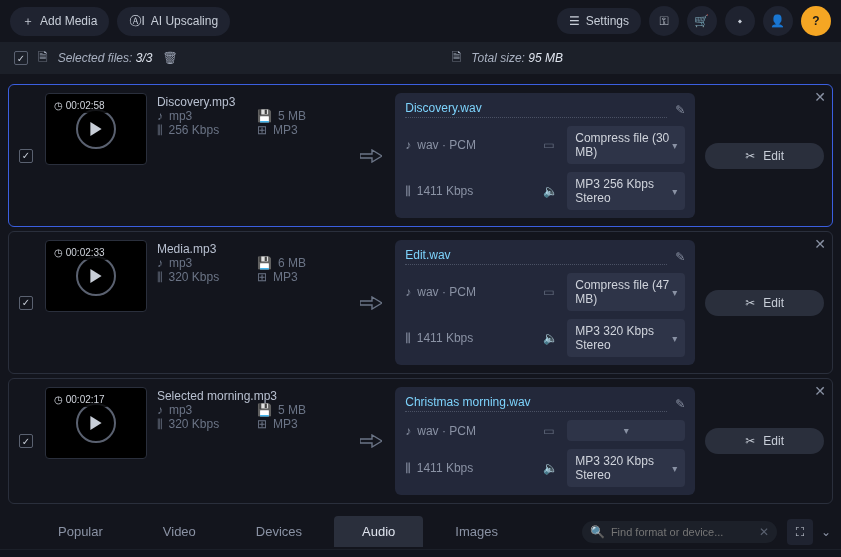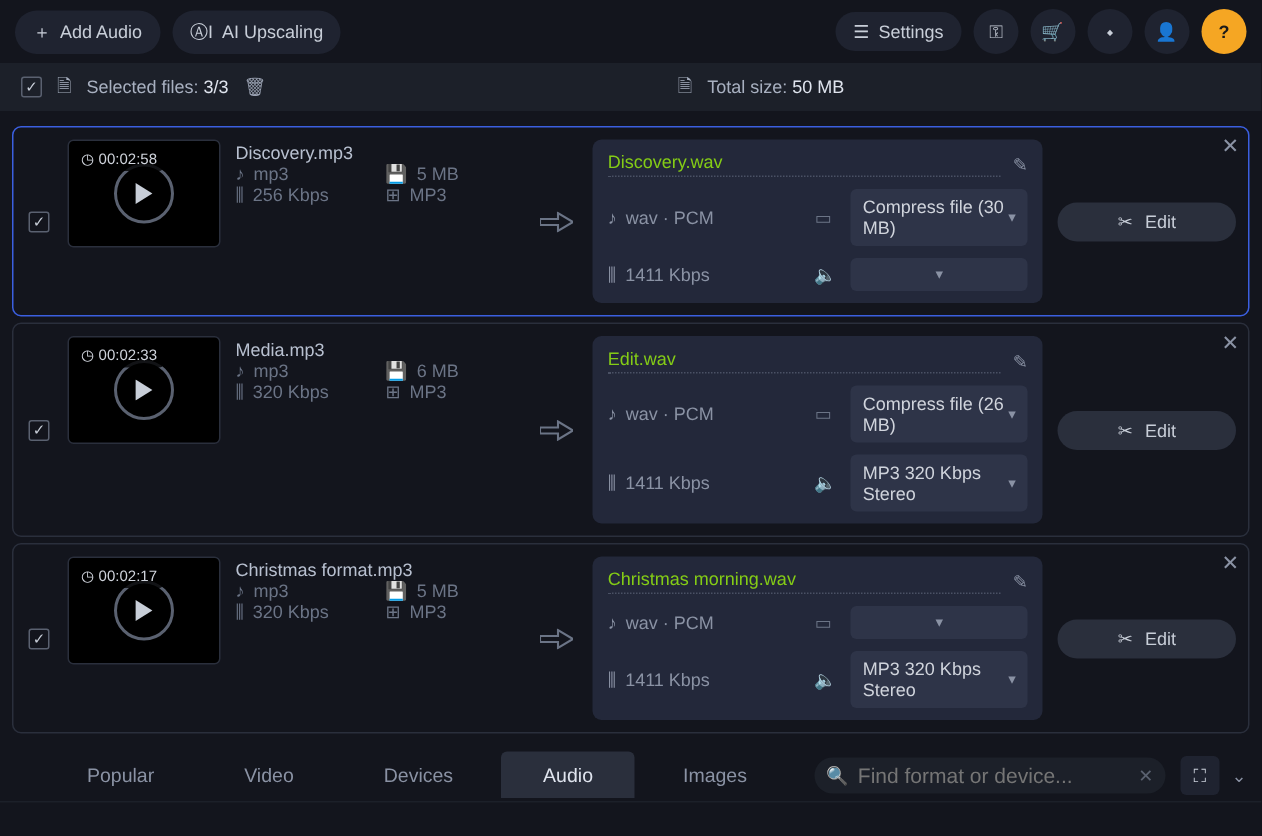--- a/index.html
+++ b/index.html
@@ -46,21 +46,21 @@
 
 .statusbar {
   height: 32px;
   background: #1c2029;
   display: flex;
   align-items: center;
   padding: 0 14px;
   gap: 10px;
   font-size: 12px;
 }
-.statusbar .sel { color: #a8b0c0; }
+.statusbar .sel { color: #a8b0c0; font-style: italic; }
 .statusbar .sel b { color: #dfe4ee; font-weight: normal; }
 .check-sm {
   width: 14px; height: 14px;
   border: 1px solid #5a6170;
   border-radius: 2px;
   display: inline-flex;
   align-items: center;
   justify-content: center;
   font-size: 10px;
   color: #c8ced8;
@@ -157,21 +157,21 @@
   flex-direction: column;
   gap: 8px;
   min-width: 300px;
 }
 .dest-top {
   display: flex;
   align-items: center;
   gap: 8px;
 }
 .dest-name {
-  color: #84cc16;
+  color: #7dd3fc;
   flex: 1;
   border-bottom: 1px dotted #4a5164;
   padding-bottom: 2px;
 }
 .pencil { color: #8a92a4; cursor: pointer; }
 .dest-row {
   display: flex;
   align-items: center;
   gap: 8px;
 }
@@ -243,31 +243,31 @@
   gap: 6px;
   flex: 0 0 180px;
   color: #5a6170;
 }
 .search-box input {
   background: transparent;
   border: none;
   color: #a8b0c0;
   flex: 1;
   outline: none;
-  font-size: 14px;
+  font-size: 11px;
 }
 svg { display: block; }
 </style>
 </head>
 <body>
 
 <div class="topbar">
   <div class="btn-pill">
     <span>＋</span>
-    <span>Add Audio</span>
+    <span>Add Media</span>
   </div>
   <div class="btn-pill">
     <span>ⒶI</span>
     <span>AI Upscaling</span>
   </div>
   <div class="spacer"></div>
   <div class="btn-pill">
     <span>☰</span>
     <span>Settings</span>
   </div>
@@ -293,21 +293,21 @@
   <span>🗎</span>
   <span class="sel">
     <span>Selected files:</span>
     <b>3/3</b>
   </span>
   <span class="trash-ic">🗑</span>
   <div class="spacer"></div>
   <span>🗎</span>
   <span class="sel">
     <span>Total size:</span>
-    <b>50 MB</b>
+    <b>95 MB</b>
   </span>
   <div class="spacer"></div>
 </div>
 
 <div class="file-list" id="file-list">
     <div class="file-row selected">
       <span class="close-x">✕</span>
       <div class="rowcheck">
         <span class="check-sm">✓</span>
       </div>
@@ -348,20 +348,21 @@
           <span style="color:#6b7486;width:16px">▭</span>
           <div class="dd">
             <span>Compress file (30 MB)</span>
             <span class="chev">▾</span>
           </div>
         </div>
         <div class="dest-row">
           <span class="dest-info"><span>⫼</span>1411 Kbps</span>
           <span style="color:#6b7486;width:16px">🔈</span>
           <div class="dd">
+            <span>MP3 256 Kbps Stereo</span>
             <span class="chev">▾</span>
           </div>
         </div>
       </div>
       <div class="edit-col">
         <div class="edit-btn">
           <span>✂</span>
           <span>Edit</span>
         </div>
       </div>
@@ -400,21 +401,21 @@
       </div>
       <div class="dest-panel">
         <div class="dest-top">
           <span class="dest-name">Edit.wav</span>
           <span class="pencil">✎</span>
         </div>
         <div class="dest-row">
           <span class="dest-info"><span>♪</span>wav · PCM</span>
           <span style="color:#6b7486;width:16px">▭</span>
           <div class="dd">
-            <span>Compress file (26 MB)</span>
+            <span>Compress file (47 MB)</span>
             <span class="chev">▾</span>
           </div>
         </div>
         <div class="dest-row">
           <span class="dest-info"><span>⫼</span>1411 Kbps</span>
           <span style="color:#6b7486;width:16px">🔈</span>
           <div class="dd">
             <span>MP3 320 Kbps Stereo</span>
             <span class="chev">▾</span>
           </div>
@@ -437,21 +438,21 @@
           <span>◷</span>
           <span>00:02:17</span>
         </div>
         <div class="play-circ">
           <svg width="14" height="14" viewBox="0 0 10 10">
             <path d="M1 0 L9 5 L1 10 Z" fill="currentColor"></path>
           </svg>
         </div>
       </div>
       <div class="src-meta">
-        <div class="fname">Christmas format.mp3</div>
+        <div class="fname">Selected morning.mp3</div>
         <div class="meta-line">
           <span class="meta-item"><span>♪</span>mp3</span>
           <span class="meta-item"><span>💾</span>5 MB</span>
         </div>
         <div class="meta-line">
           <span class="meta-item"><span>⫼</span>320 Kbps</span>
           <span class="meta-item"><span>⊞</span>MP3</span>
         </div>
       </div>
       <div class="arrow-col">

